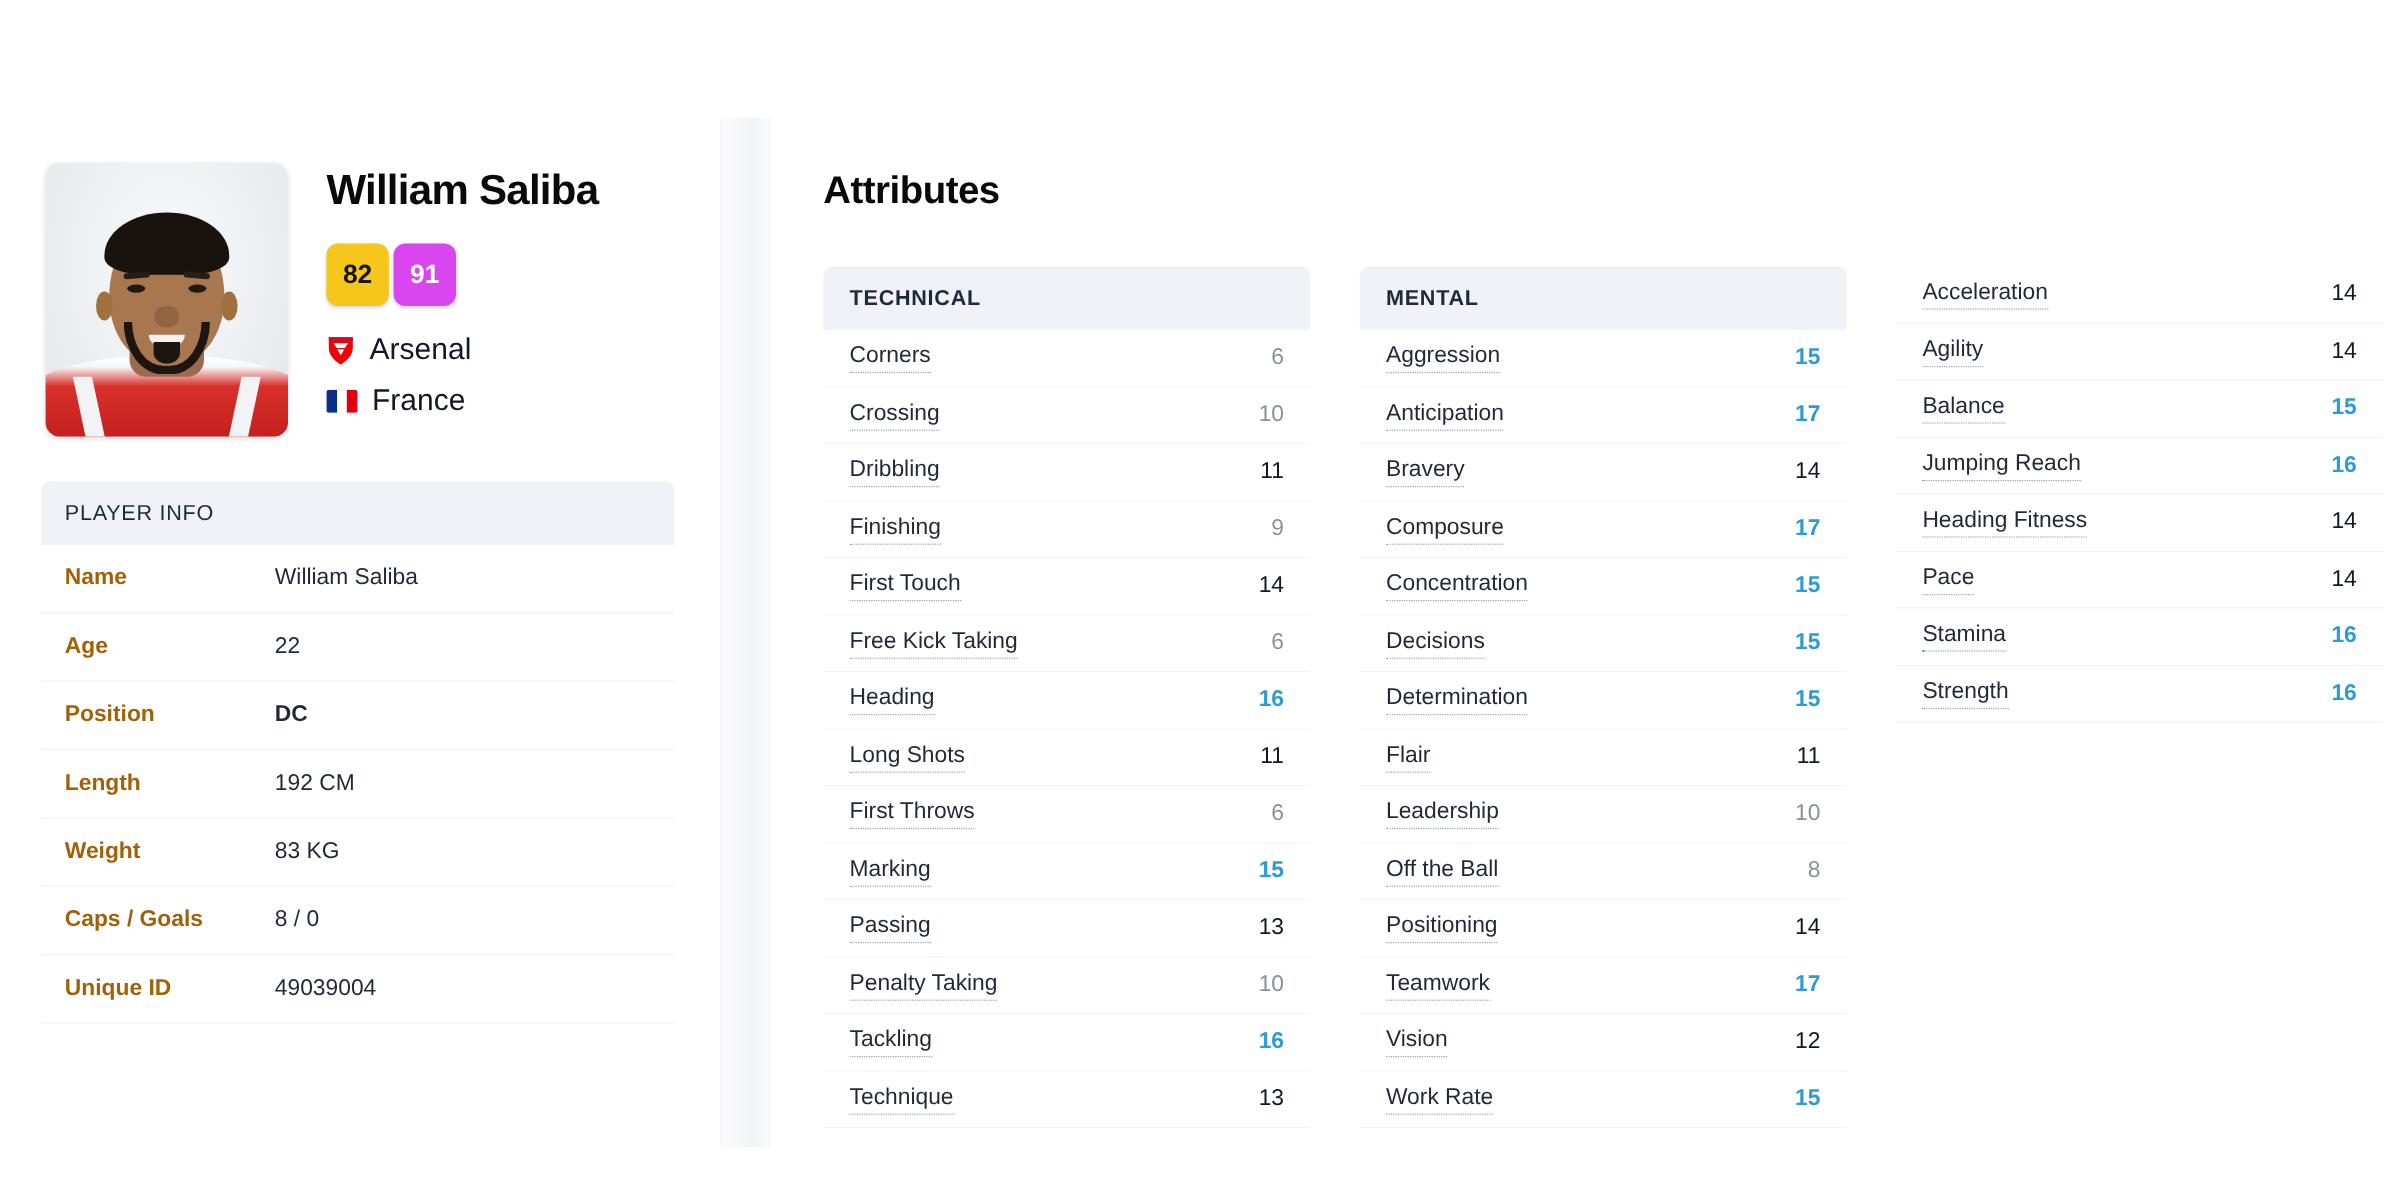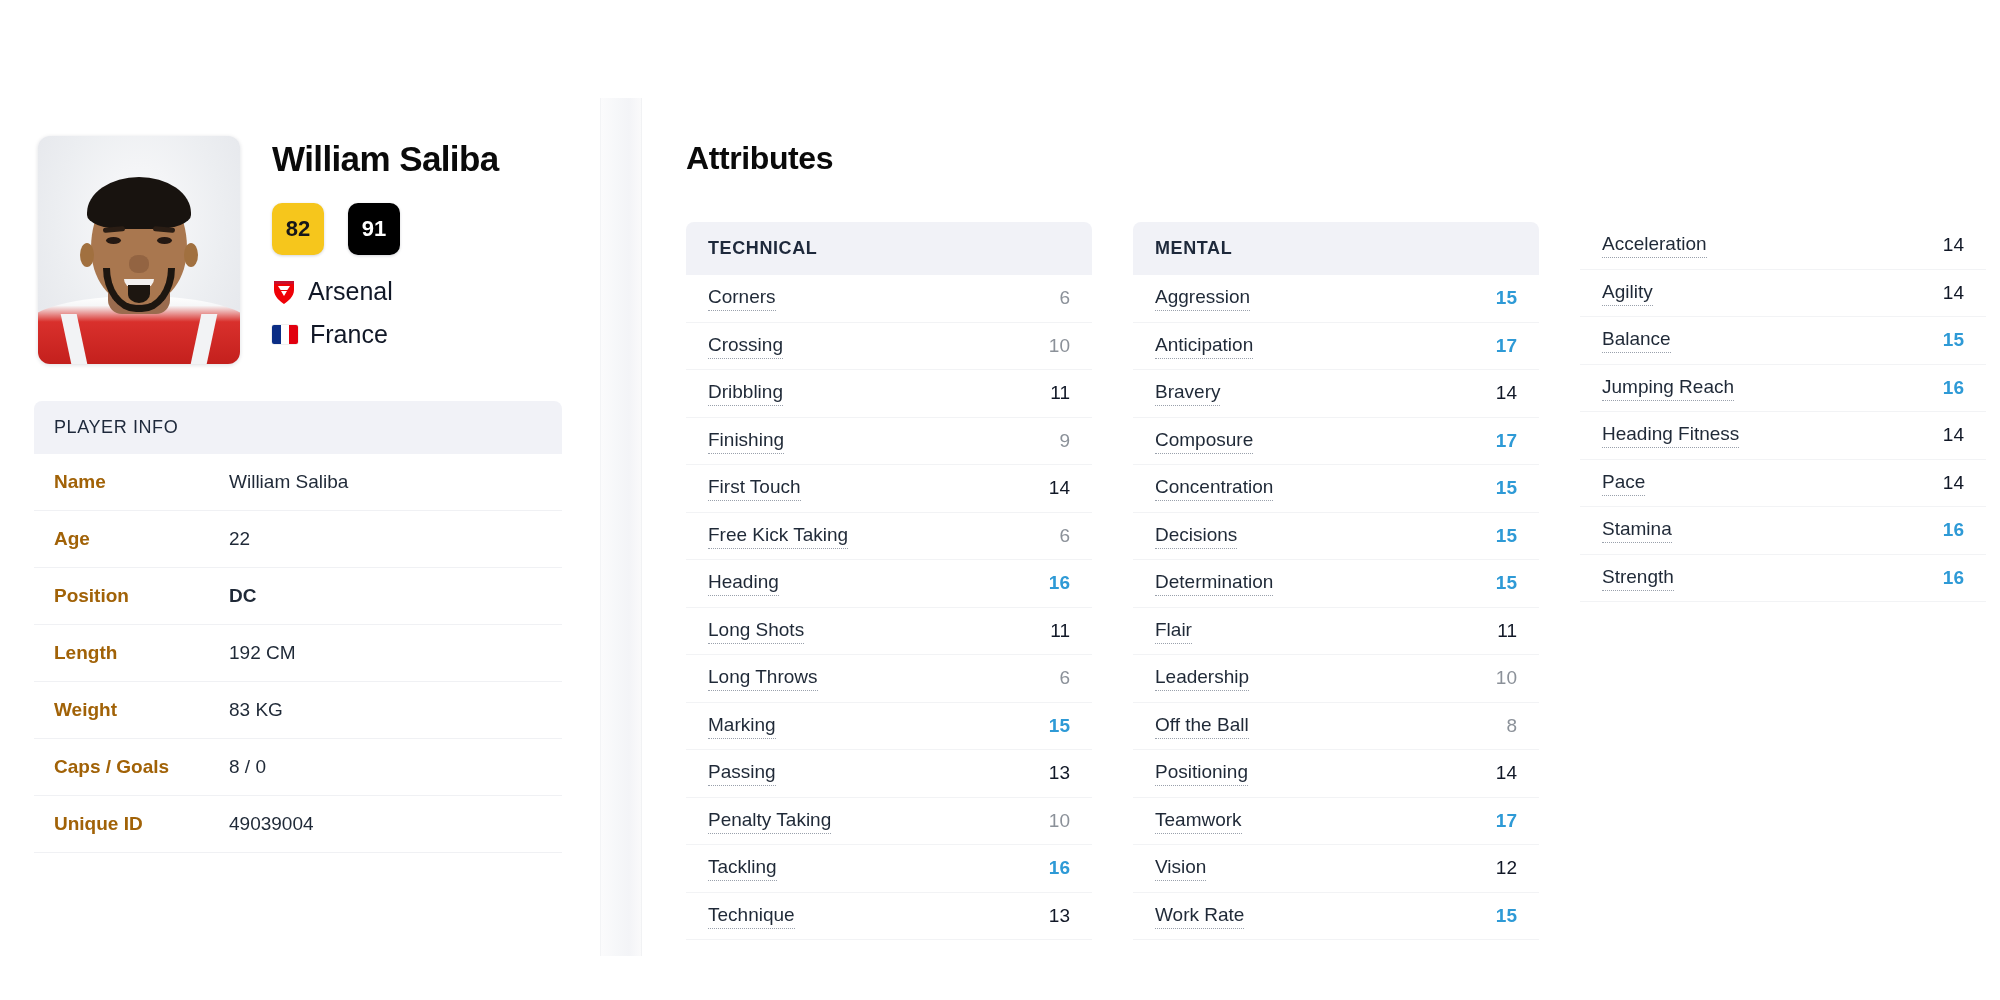--- a/index.html
+++ b/index.html
@@ -118,29 +118,29 @@
     width: 22px; height: 18px;
     background: #1d1610; border-radius: 0 0 50% 50%;
   }
 
   .player-meta { padding-top: 4px; }
   .player-name {
     font-size: 35px; font-weight: 700; color: #0a0a0a;
     letter-spacing: -.6px; line-height: 1.1;
     white-space: nowrap;
   }
-  .ratings { display: flex; gap: 24px; margin-top: 24px; text-align: center; }
+  .ratings { display: flex; gap: 4px; margin-top: 24px; text-align: center; }
   .rating {
     width: 52px; height: 52px; border-radius: 10px;
     display: flex; align-items: center; justify-content: center;
     font-size: 22px; font-weight: 700;
     box-shadow: 0 1px 3px rgba(15,23,42,.18);
   }
   .rating.current { background: #F6C61C; color: #16161a; }
-  .rating.potential { background: #000000; color: #ffffff; }
+  .rating.potential { background: #d946ef; color: #ffffff; }
 
   .affil { margin-top: 22px; display: flex; flex-direction: column; gap: 14px; }
   .affil-row {
     display: flex; align-items: center; gap: 12px;
     font-size: 25px; color: #111827;
   }
   .crest { width: 24px; height: 26px; flex: none; }
   .flag { width: 26px; height: 19px; flex: none; border-radius: 2px; overflow: hidden; display: flex; box-shadow: 0 0 0 .5px rgba(0,0,0,.12); }
   .flag span { flex: 1; }
   .flag .fb { background: #0b2d85; }
@@ -355,21 +355,21 @@
           </div>
           <div class="attr-row">
             <span class="attr-name">Heading</span>
             <span class="attr-val high">16</span>
           </div>
           <div class="attr-row">
             <span class="attr-name">Long Shots</span>
             <span class="attr-val mid">11</span>
           </div>
           <div class="attr-row">
-            <span class="attr-name">Long Throws</span>
+            <span class="attr-name">First Throws</span>
             <span class="attr-val low">6</span>
           </div>
           <div class="attr-row">
             <span class="attr-name">Marking</span>
             <span class="attr-val high">15</span>
           </div>
           <div class="attr-row">
             <span class="attr-name">Passing</span>
             <span class="attr-val mid">13</span>
           </div>

